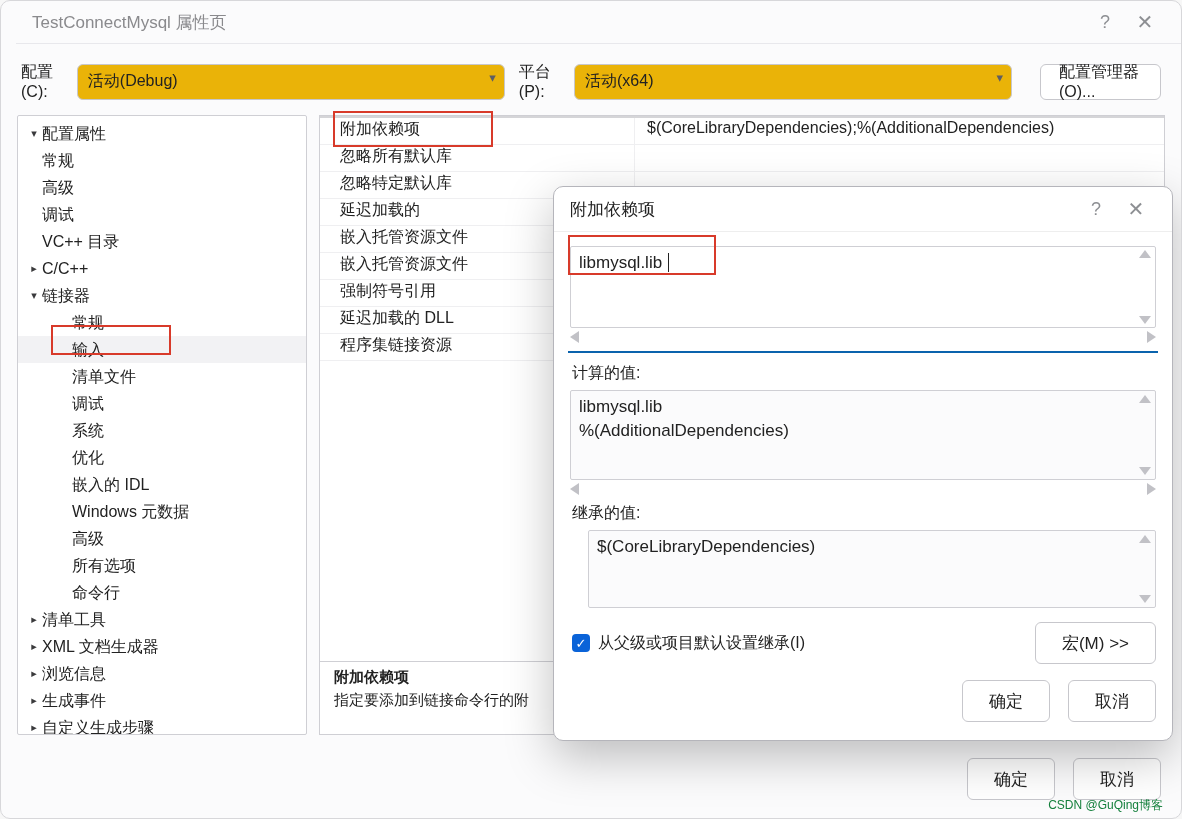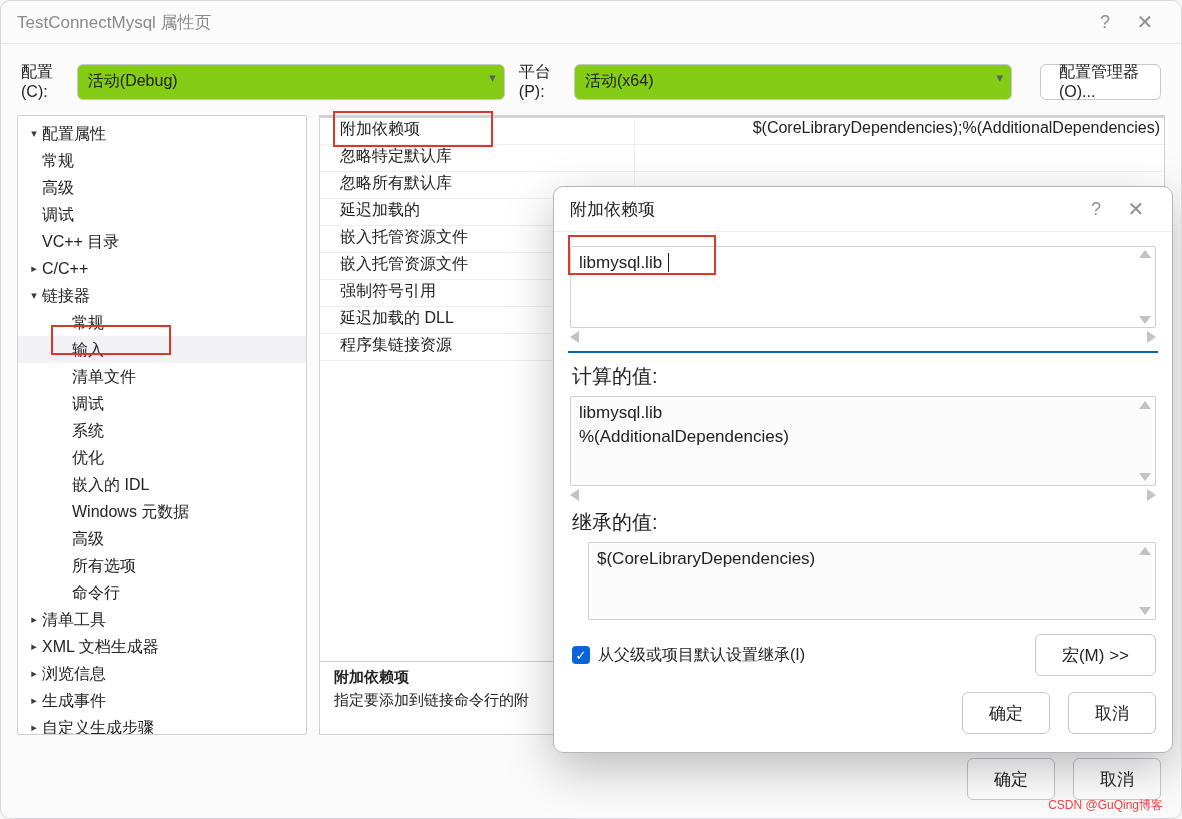--- a/index.html
+++ b/index.html
@@ -1,70 +1,70 @@
 <!DOCTYPE html>
 <html><head>
 <meta charset="utf-8">
 <style>
   html,body{margin:0;padding:0;font-family:"Segoe UI","Microsoft YaHei",sans-serif;font-size:15px;color:#222;background:#f7f7f7;}
   .window{width:1182px;height:819px;background:#fbfbfc;border:1px solid #d7d7da;border-radius:10px;position:relative;box-sizing:border-box;overflow:hidden;}
   
-  .titlebar{height:42px;display:flex;align-items:center;padding:0 16px;color:#8a8a8d;font-size:17px;border-bottom:1px solid #e8e8ec;}
+  .titlebar{height:42px;display:flex;align-items:center;padding:0 16px;color:#8a8a8d;font-size:17px;border-bottom:1px solid #e8e8ec;margin-left:15px;}
   .titlebar .title{flex:0 0 auto;}
   .titlebar .spacer{flex:1 1 auto;}
   .help-icon,.close-icon{width:40px;text-align:center;color:#8d8f93;font-size:18px;user-select:none;}
   .close-icon{font-size:20px;}
   
   .toprow{display:flex;align-items:center;gap:14px;padding:18px 20px 14px 20px;}
   .toprow label{font-size:16px;}
-  .combo{position:relative;display:flex;align-items:center;background:#84cc16;border:1px solid #c7c7cc;border-radius:6px;height:34px;padding:0 36px 0 10px;font-size:16px;}
+  .combo{position:relative;display:flex;align-items:center;background:#eab308;border:1px solid #c7c7cc;border-radius:6px;height:34px;padding:0 36px 0 10px;font-size:16px;}
   .combo .chev{position:absolute;right:8px;top:5px;color:#5e5e63;font-size:13px;}
   .combo1{flex:0 0 380px;}
   .combo2{flex:0 0 390px;}
   .btn{display:inline-flex;align-items:center;justify-content:center;background:#fff;border:1px solid #c7c7cc;border-radius:6px;height:34px;padding:0 18px;font-size:16px;}
   
   .mainrow{display:flex;gap:12px;padding:0 16px 0 16px;height:620px;}
   .treebox{width:288px;border:1px solid #cfcfd4;border-radius:2px;background:#fff;overflow:hidden;flex:0 0 auto;}
   .tree{padding:4px 0;font-size:16px;line-height:27px;}
   .tree-item{display:flex;align-items:center;padding:0 8px;white-space:nowrap;cursor:default;}
   .tree-item .arrow{width:16px;display:inline-block;text-align:center;color:#3a3a3c;font-size:11px;}
   .tree-item.selected{background:#f2f2f4;}
   .ind1{padding-left:24px;}
   .ind2{padding-left:54px;}
   .redbox{position:absolute;border:2px solid #d83a2a;pointer-events:none;box-sizing:border-box;}
   
   .propcontainer{flex:1 1 auto;display:flex;flex-direction:column;}
   .propgrid{flex:1 1 auto;border:1px solid #cfcfd4;background:#fff;}
   .proprow{display:flex;height:26px;border-bottom:1px solid #efeff1;font-size:16px;}
   .proprow .pname{width:290px;padding:1px 4px 0 20px;border-right:1px solid #efeff1;}
-  .proprow .pval{flex:1 1 auto;padding:1px 4px 0 12px;white-space:nowrap;overflow:hidden;text-align:right;}
+  .proprow .pval{flex:1 1 auto;padding:1px 4px 0 12px;white-space:nowrap;overflow:hidden;}
   .proprow.first{border-top:2px solid #d5d5d8;}
   .desc{border:1px solid #cfcfd4;border-top:none;background:#fff;padding:6px 10px 24px 14px;}
   .desc .dtitle{font-weight:600;margin-bottom:4px;}
   
   .mainbtns{position:absolute;right:20px;bottom:18px;display:flex;gap:18px;}
   .mainbtns .btn.disabled{color:#b3b3b7;}
-  .watermark{position:absolute;right:18px;bottom:4px;font-size:12px;color:#ef4444;margin-top:20px;}
+  .watermark{position:absolute;right:18px;bottom:4px;font-size:12px;color:#15803d;margin-top:20px;}
   
   .dialog{position:absolute;left:552px;top:185px;width:618px;background:#fff;border:1px solid #b5b5bb;border-radius:10px;box-shadow:0 16px 48px rgba(0,0,0,.25);overflow:hidden;}
   .dtitlebar{height:44px;display:flex;align-items:center;padding:0 16px;color:#222;font-size:17px;border-bottom:1px solid #eee;}
   .dtitlebar .spacer{flex:1 1 auto;}
   .textarea-wrap{margin:14px 16px 2px 16px;border:1px solid #cfcfd4;border-radius:2px;height:80px;position:relative;background:#fff;}
   .textarea-wrap .txt{padding:6px 8px;font-size:17px;}
   .txt .caret{border-right:1.5px solid #222;margin-left:1px;}
   .mini-scroll{position:absolute;right:4px;display:flex;flex-direction:column;gap:0;}
   .mini-scroll.top{top:3px;}
   .mini-scroll .tri{width:0;height:0;border-left:6px solid transparent;border-right:6px solid transparent;}
   .tri.up{border-bottom:8px solid #c1c1c6;}
   .tri.dn{border-top:8px solid #c1c1c6;}
   .hscrollbar{margin:2px 16px 8px 16px;height:13px;display:flex;align-items:center;justify-content:space-between;}
   .hscrollbar .tri-l{width:0;height:0;border-top:6px solid transparent;border-bottom:6px solid transparent;border-right:9px solid #c1c1c6;}
   .hscrollbar .tri-r{width:0;height:0;border-top:6px solid transparent;border-bottom:6px solid transparent;border-left:9px solid #c1c1c6;}
   .dialog hr.blue{border:none;border-top:2px solid #0a63ad;margin:2px 14px 10px 14px;}
-  .sect-label{padding:0 18px 4px 18px;font-size:20px;}
+  .sect-label{padding:0 18px 4px 18px;font-size:16px;}
   .readonly{margin:2px 16px 0 16px;border:1px solid #cfcfd4;background:#fbfbfc;border-radius:2px;height:80px;position:relative;padding:4px 8px;font-size:17px;line-height:24px;}
   .readonly.short{height:68px;margin-left:34px;}
   .dlg-row{display:flex;align-items:center;justify-content:space-between;padding:14px 16px 10px 18px;}
   .chk{display:flex;align-items:center;gap:8px;font-size:16px;}
   .chk .box{width:18px;height:18px;border-radius:4px;background:#0a63d8;display:flex;align-items:center;justify-content:center;color:#fff;font-size:13px;}
   .dlg-btns{display:flex;gap:18px;justify-content:flex-end;padding:6px 16px 18px 16px;}
   .btn.big{height:40px;padding:0 26px;font-size:17px;text-align:right;}
 </style>
 </head>
 <body>
@@ -178,25 +178,25 @@
       </div>
     </div>
 
     <div class="propcontainer">
       <div class="propgrid">
         <div class="proprow first">
             <div class="pname">附加依赖项</div>
             <div class="pval">$(CoreLibraryDependencies);%(AdditionalDependencies)</div>
           </div>
         <div class="proprow">
+            <div class="pname">忽略所有默认库</div>
+            <div class="pval"></div>
+          </div>
+        <div class="proprow">
             <div class="pname">忽略特定默认库</div>
-            <div class="pval"></div>
-          </div>
-        <div class="proprow">
-            <div class="pname">忽略所有默认库</div>
             <div class="pval"></div>
           </div>
         <div class="proprow">
             <div class="pname">延迟加载的</div>
             <div class="pval"></div>
           </div>
         <div class="proprow">
             <div class="pname">嵌入托管资源文件</div>
             <div class="pval"></div>
           </div>

